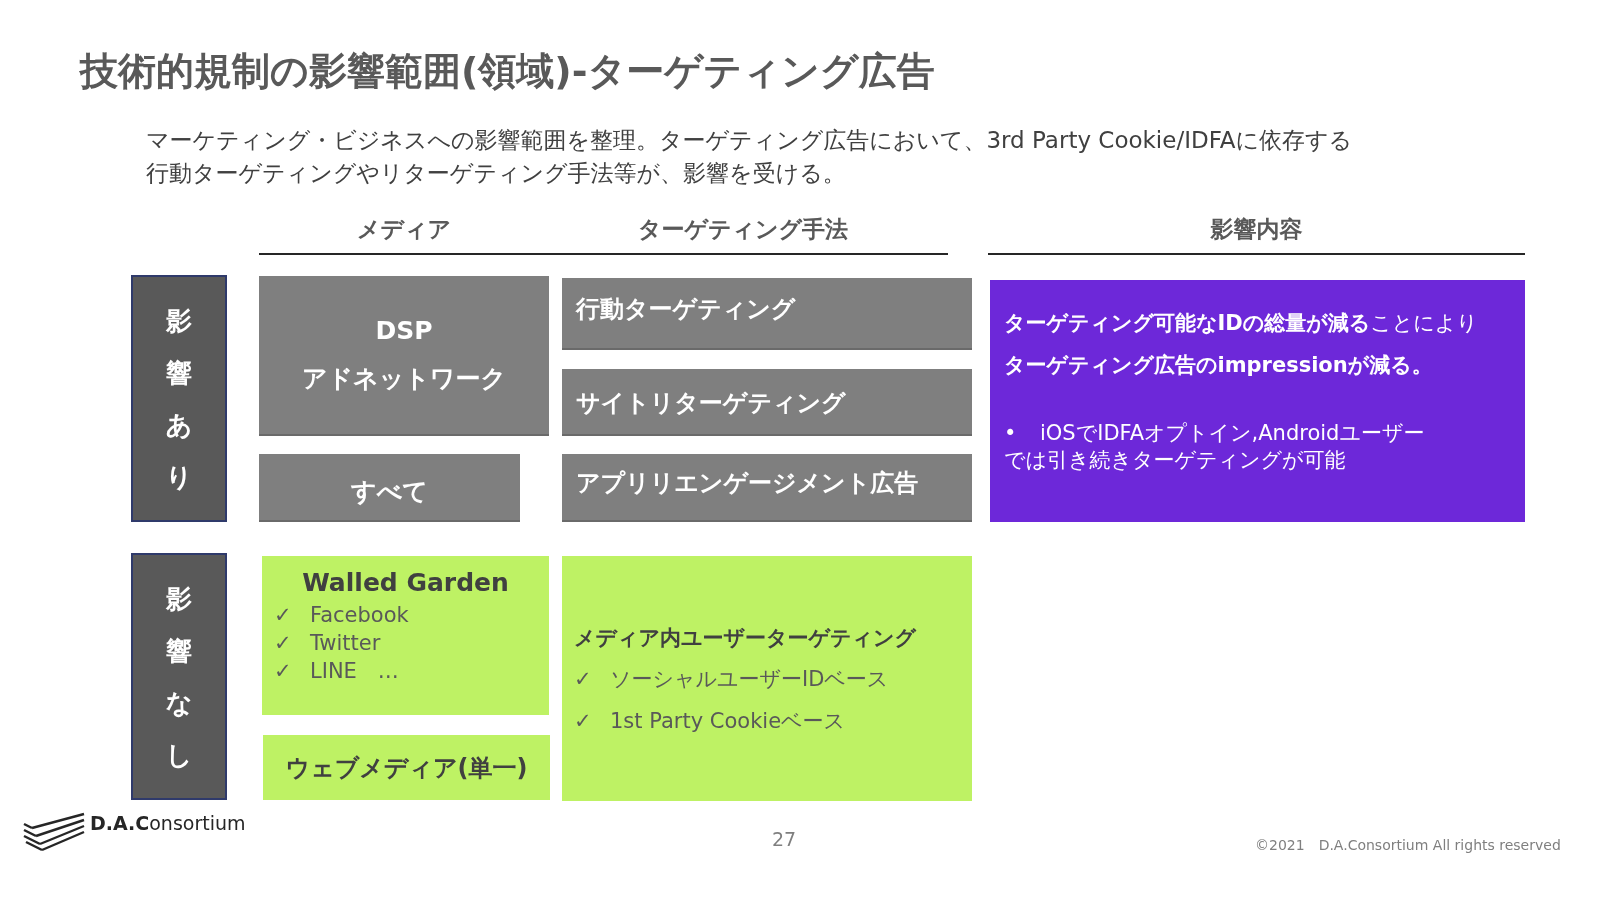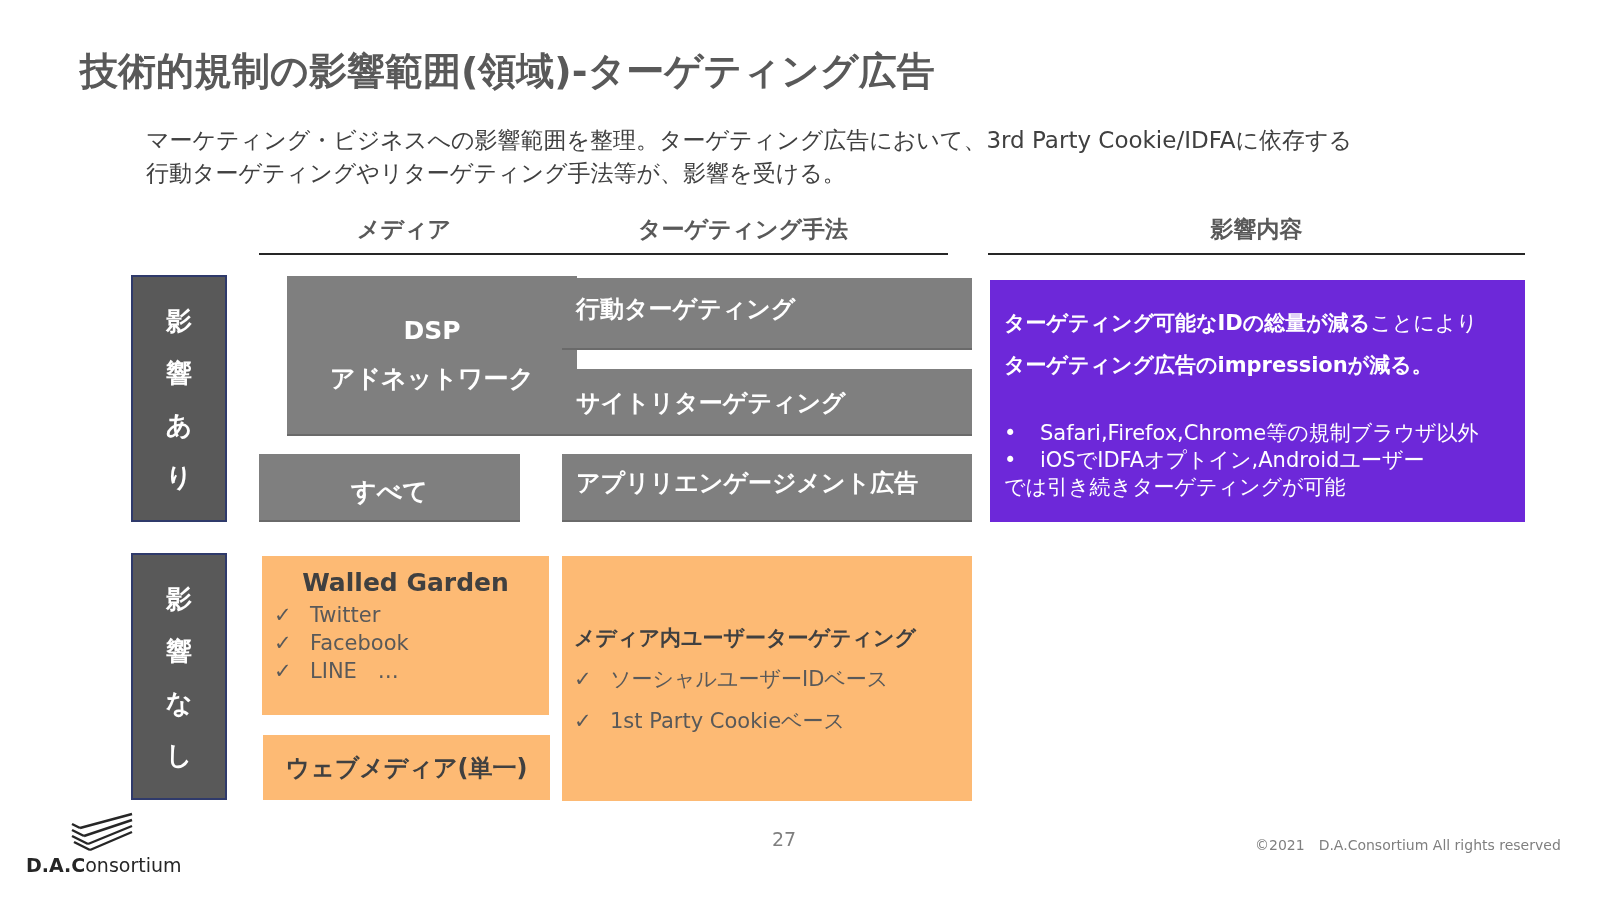--- a/index.html
+++ b/index.html
@@ -26,33 +26,33 @@
       background:#595959; border:2px solid #2f3a6b; box-sizing:border-box;
       color:#fff; font-weight:bold; font-size:26px;
       display:flex; flex-direction:column; align-items:center; justify-content:center;
     }
     .rowlabel span { display:block; line-height:52px; }
     .darkbox {
       background:#7f7f7f; color:#fff; font-weight:bold; box-sizing:border-box;
       border-bottom:2px solid #6a6a6a;
     }
     .lightbox {
-      background:#fdba74; color:#404040; box-sizing:border-box;
+      background:#bef264; color:#404040; box-sizing:border-box;
     }
     .center { display:flex; flex-direction:column; align-items:center; justify-content:center; text-align:center; }
     .leftv { display:flex; align-items:center; padding-left:14px; }
     .redbox {
       background:#6d28d9; color:#fff; box-sizing:border-box; padding:22px 14px;
     }
     .redbox .hl { font-weight:bold; font-size:21px; line-height:42px; white-space:nowrap; }
     .redbox .norm { font-weight:normal; }
     .redbox ul { margin:34px 0 0 0; padding:0; list-style:none; font-size:21px; line-height:27px; }
     .redbox li { white-space:nowrap; }
     .chk { display:inline-block; width:36px; }
-    .footer-logo { left:22px; top:812px; display:flex; align-items:center;flex-direction:column; }
+    .footer-logo { left:22px; top:812px; display:flex; align-items:flex-start; }
     .logo-text { font-size:19px; color:#262626; margin-left:4px; }
     .logo-text b { font-weight:bold; }
     .pagenum { left:772px; top:828px; font-size:19px; color:#7f7f7f; }
     .copyright { left:1255px; top:837px; font-size:14px; color:#7f7f7f; white-space:nowrap; }
   </style>
 </head>
 <body>
 
 <div class="abs title">技術的規制の影響範囲(領域)-ターゲティング広告</div>
 <div class="abs lead">
@@ -64,52 +64,51 @@
 <div class="abs colhead" style="left:538px; top:214px; width:410px;">ターゲティング手法</div>
 <div class="abs colhead" style="left:988px; top:214px; width:537px;">影響内容</div>
 
 <div class="abs rowlabel" style="left:131px; top:275px; width:96px; height:247px;">
   <span>影</span>
   <span>響</span>
   <span>あ</span>
   <span>り</span>
 </div>
 
-<div class="abs darkbox center" style="left:259px; top:276px; width:290px; height:160px; font-size:25px; line-height:48px;margin-left:28px;">
+<div class="abs darkbox center" style="left:259px; top:276px; width:290px; height:160px; font-size:25px; line-height:48px;">
   <div>DSP</div>
   <div>アドネットワーク</div>
 </div>
 <div class="abs darkbox center" style="left:259px; top:454px; width:261px; height:68px; font-size:25px; padding-top:8px;">すべて</div>
 
 <div class="abs darkbox leftv" style="left:562px; top:278px; width:410px; height:72px; font-size:24px; padding-bottom:8px;">行動ターゲティング</div>
 <div class="abs darkbox leftv" style="left:562px; top:369px; width:410px; height:67px; font-size:24px; padding-top:2px;">サイトリターゲティング</div>
 <div class="abs darkbox leftv" style="left:562px; top:454px; width:410px; height:68px; font-size:24px; padding-bottom:8px;">アプリリエンゲージメント広告</div>
 
 <div class="abs redbox" style="left:990px; top:280px; width:535px; height:242px;">
   <div class="hl"><span>ターゲティング可能なIDの総量が減る</span><span class="norm">ことにより</span></div>
   <div class="hl">ターゲティング広告のimpressionが減る。</div>
   <ul>
-    <li><span class="chk">•</span><span>Safari,Firefox,Chrome等の規制ブラウザ以外</span></li>
     <li><span class="chk">•</span><span>iOSでIDFAオプトイン,Androidユーザー</span></li>
     <li>では引き続きターゲティングが可能</li>
   </ul>
 </div>
 
 <div class="abs rowlabel" style="left:131px; top:553px; width:96px; height:247px;">
   <span>影</span>
   <span>響</span>
   <span>な</span>
   <span>し</span>
 </div>
 
 <div class="abs lightbox" style="left:262px; top:556px; width:287px; height:159px; padding:12px 0 0 12px;">
   <div style="font-weight:bold; font-size:25px; text-align:center; padding-right:12px; color:#404040;">Walled Garden</div>
   <div style="font-size:21px; line-height:28px; margin-top:4px; color:#595959;">
+    <div><span class="chk">✓</span><span>Facebook</span></div>
     <div><span class="chk">✓</span><span>Twitter</span></div>
-    <div><span class="chk">✓</span><span>Facebook</span></div>
     <div><span class="chk">✓</span><span>LINE　…</span></div>
   </div>
 </div>
 
 <div class="abs lightbox center" style="left:263px; top:735px; width:287px; height:65px; font-size:24px; font-weight:bold; color:#404040;">ウェブメディア(単一)</div>
 
 <div class="abs lightbox" style="left:562px; top:556px; width:410px; height:245px; padding:68px 0 0 12px;">
   <div style="font-weight:bold; font-size:21px; color:#404040;">メディア内ユーザーターゲティング</div>
   <div style="font-size:21px; line-height:42px; margin-top:6px; color:#595959;">
     <div><span class="chk">✓</span><span>ソーシャルユーザーIDベース</span></div>

